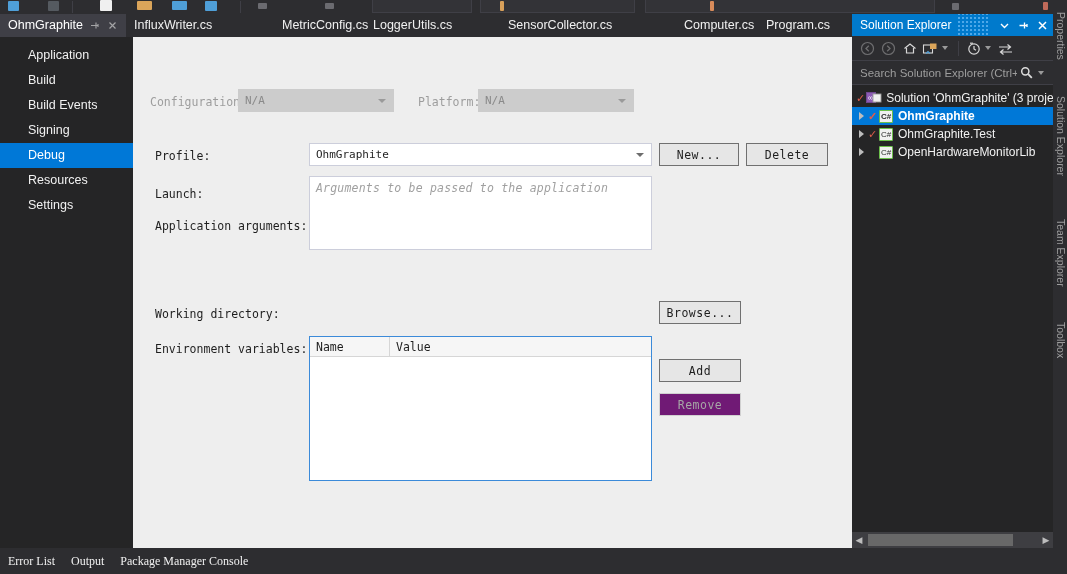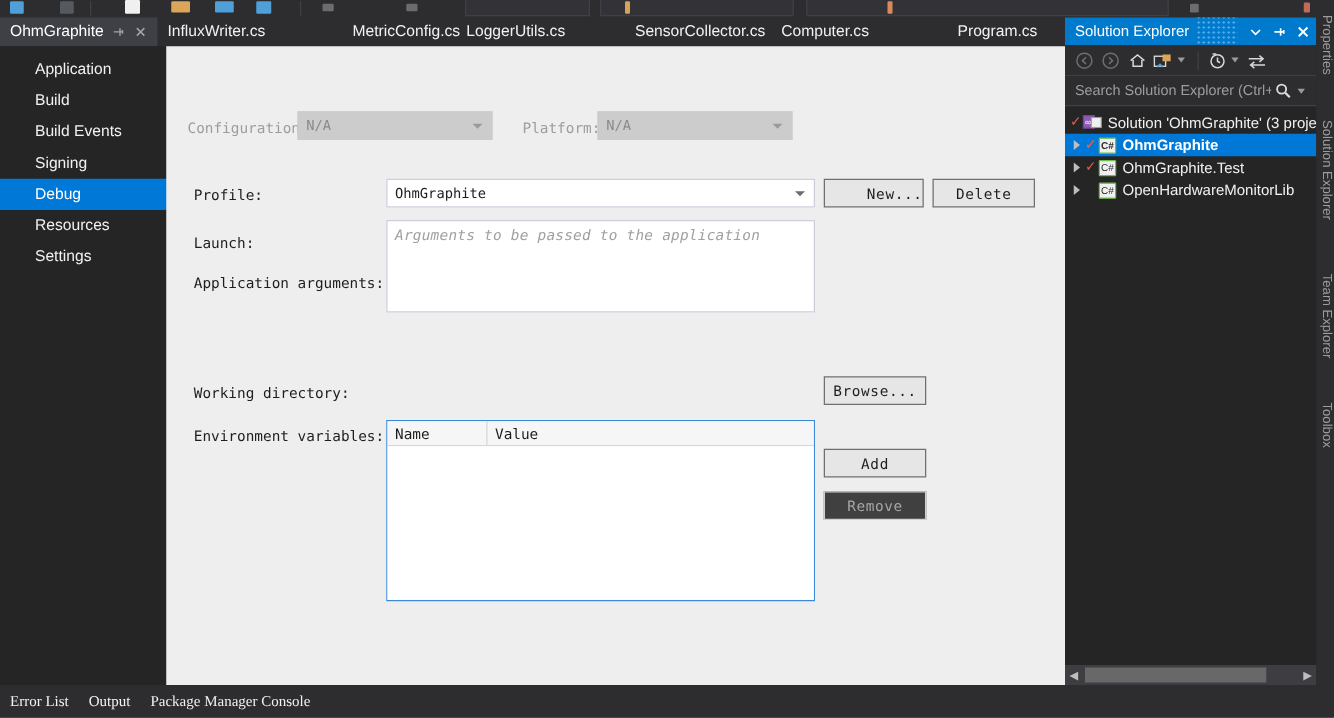--- a/index.html
+++ b/index.html
@@ -136,21 +136,21 @@
     background: #e6e6e6;
     font-family: "DejaVu Sans Mono", monospace;
     font-size: 11.5px;
     color: #1e1e1e;
     display: flex; align-items: center; justify-content: center;
     cursor: default;
     letter-spacing: .5px;
   }
   .btn.disabled {
     border-color: #d0d0d0;
-    background: #404040;
+    background: #701a75;
     color: #a6a6a6;
   }
 
   .txtarea {
     position: absolute;
     border: 1px solid #cccedb;
     background: #ffffff;
     overflow: hidden;
   }
   .ph {
@@ -347,21 +347,21 @@
     </div>
     <div class="tab" style="left:230px;margin-left:44px;">
       <span class="tablabel">MetricConfig.cs</span>
     </div>
     <div class="tab" style="left:365px;">
       <span class="tablabel">LoggerUtils.cs</span>
     </div>
     <div class="tab" style="left:500px;">
       <span class="tablabel">SensorCollector.cs</span>
     </div>
-    <div class="tab" style="left:617px;">
+    <div class="tab" style="left:676px;">
       <span class="tablabel">Computer.cs</span>
     </div>
     <div class="tab" style="left:758px;">
       <span class="tablabel">Program.cs</span>
     </div>
   </div>
 
   <div class="leftstrip"></div>
   <div class="leftnav">
     <div class="nav-spacer"></div>
@@ -401,21 +401,21 @@
       <div class="combo disabled" style="left:345px;top:52px;width:156px;height:23px;">
         <span>N/A</span>
         <span class="arrow"></span>
       </div>
 
       <div class="fld-label" style="left:22px;top:112px;">Profile:</div>
       <div class="combo" style="left:176px;top:106px;width:343px;height:23px;">
         <span>OhmGraphite</span>
         <span class="arrow"></span>
       </div>
-      <div class="btn" style="left:526px;top:106px;width:80px;height:23px;justify-content:flex-end;">
+      <div class="btn" style="left:526px;top:106px;width:80px;height:23px;">
         <span>New...</span>
       </div>
       <div class="btn" style="left:613px;top:106px;width:82px;height:23px;">
         <span>Delete</span>
       </div>
 
       <div class="fld-label" style="left:22px;top:150px;">Launch:</div>
       <div class="combo" style="left:176px;top:144px;width:343px;height:23px;">
         <span>Project</span>
         <span class="arrow"></span>

